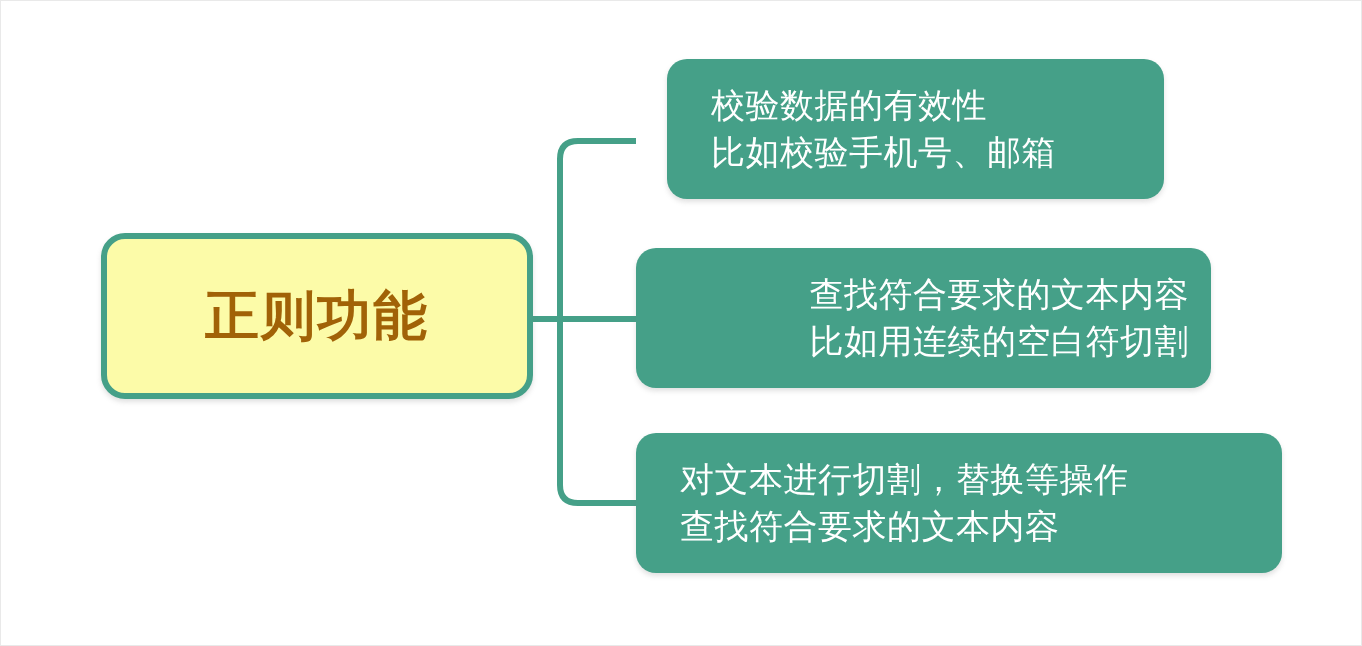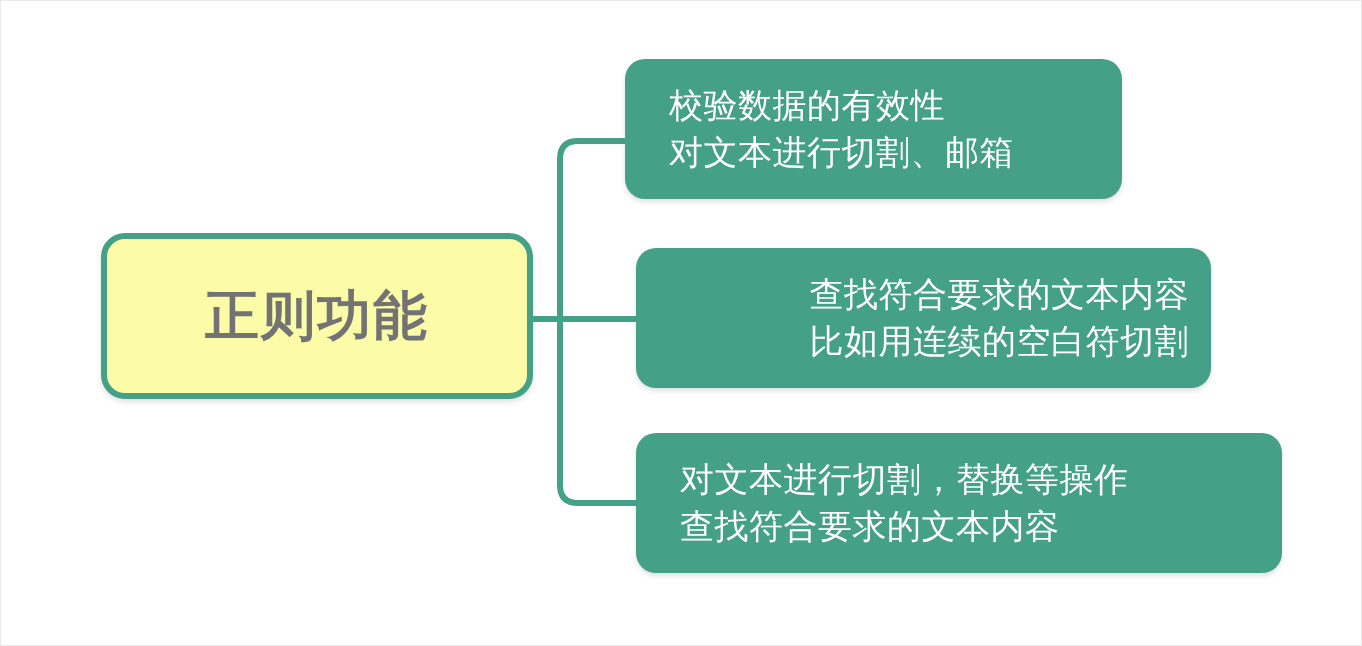--- a/index.html
+++ b/index.html
@@ -42,21 +42,21 @@
     border-radius: 24px;
     display: flex;
     align-items: center;
     justify-content: center;
     box-shadow: 0 3px 5px rgba(120,120,120,0.22);
     z-index: 3;
   }
   .root-label {
     font-size: 54px;
     font-weight: bold;
-    color: #737373;
+    color: #a16207;
     letter-spacing: 2px;
     line-height: 1.1;
     white-space: nowrap;
   }
 
   
   .child-node {
     position: absolute;
     box-sizing: border-box;
     background: #45a088;
@@ -70,21 +70,21 @@
     z-index: 3;
   }
   .child-line {
     font-size: 34px;
     color: #ffffff;
     line-height: 47px;
     white-space: nowrap;
     letter-spacing: 0.5px;
   }
 
-  #child-0 { left: 624px; top: 58px;  width: 497px; height: 140px; }
+  #child-0 { left: 666px; top: 58px;  width: 497px; height: 140px; }
   #child-1 { left: 635px; top: 247px; width: 575px; height: 140px; align-items: flex-end; }
   #child-2 { left: 635px; top: 432px; width: 646px; height: 140px; }
 </style>
 </head>
 <body>
 
 <div id="canvas">
 
   <svg id="connectors" viewBox="0 0 1362 646" width="1362" height="646" aria-hidden="true">
     <g fill="none" stroke="#45a088" stroke-width="6" stroke-linecap="butt">
@@ -96,21 +96,21 @@
       <path d="M 559 318 L 559 484 Q 559 502 577 502 L 635 502"></path>
     </g>
   </svg>
 
   <div class="root-node">
     <div class="root-label">正则功能</div>
   </div>
 
   <div class="child-node" id="child-0">
     <div class="child-line">校验数据的有效性</div>
-    <div class="child-line">对文本进行切割、邮箱</div>
+    <div class="child-line">比如校验手机号、邮箱</div>
   </div>
 
   <div class="child-node" id="child-1">
     <div class="child-line">查找符合要求的文本内容</div>
     <div class="child-line">比如用连续的空白符切割</div>
   </div>
 
   <div class="child-node" id="child-2">
     <div class="child-line">对文本进行切割，替换等操作</div>
     <div class="child-line">查找符合要求的文本内容</div>

